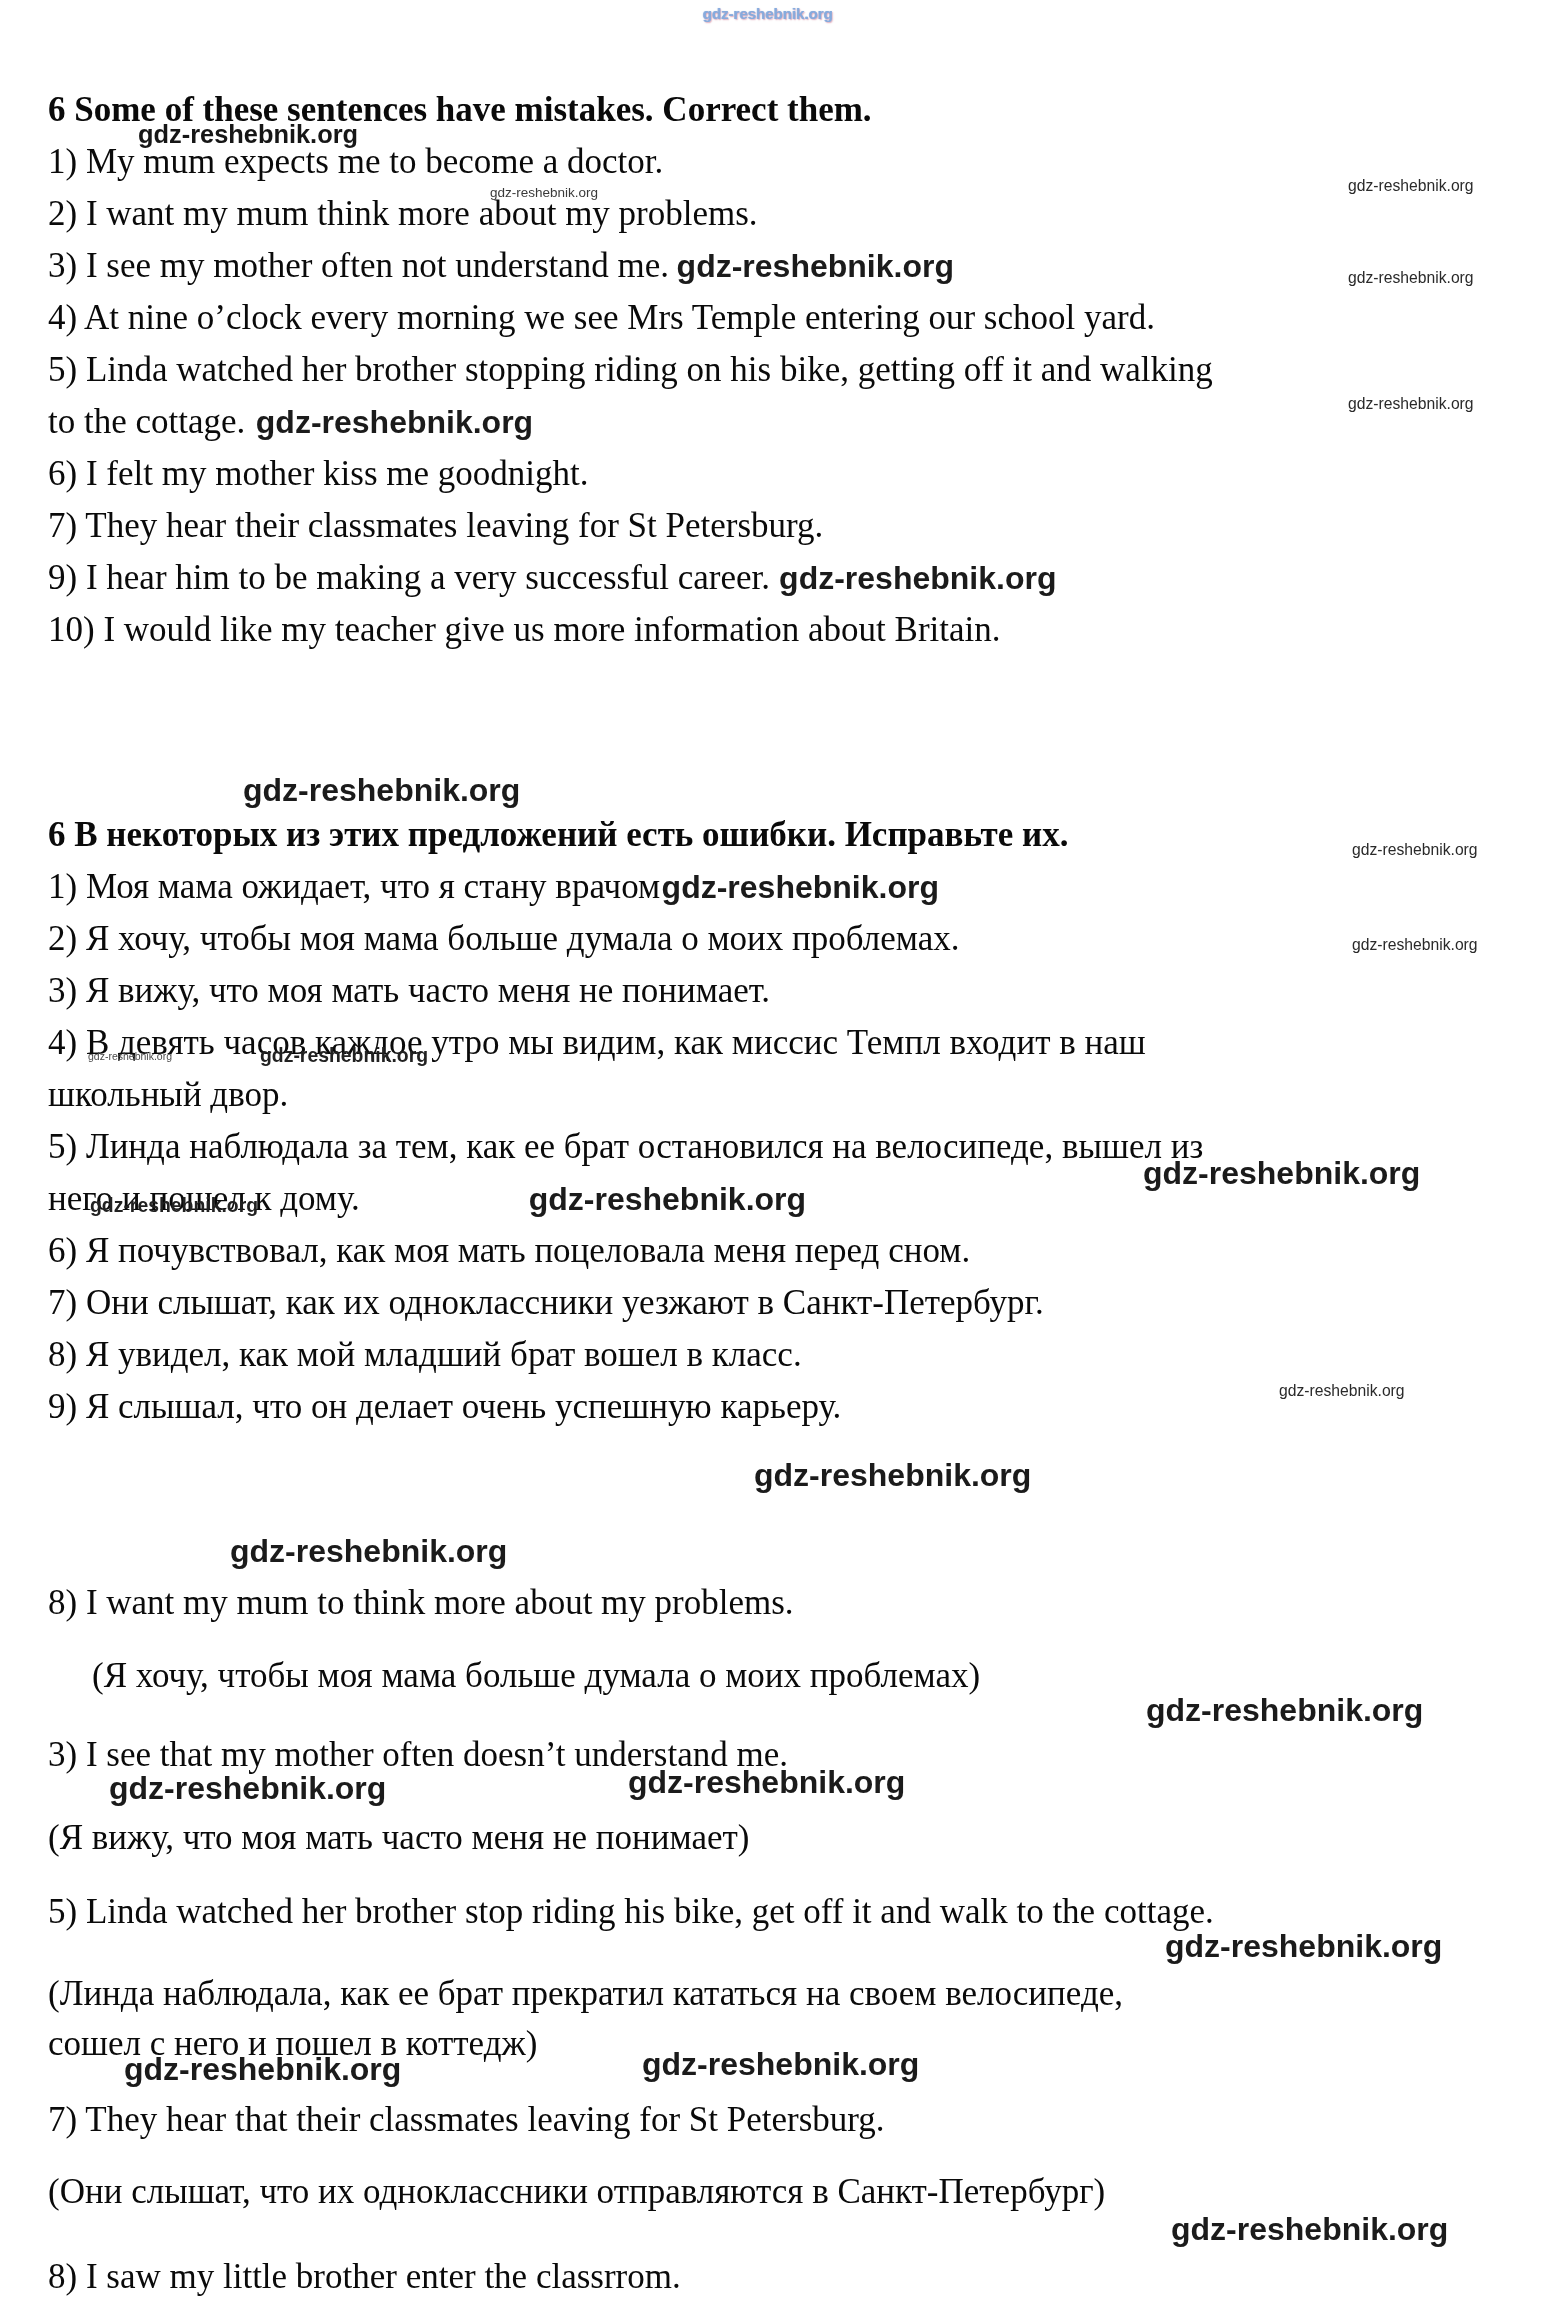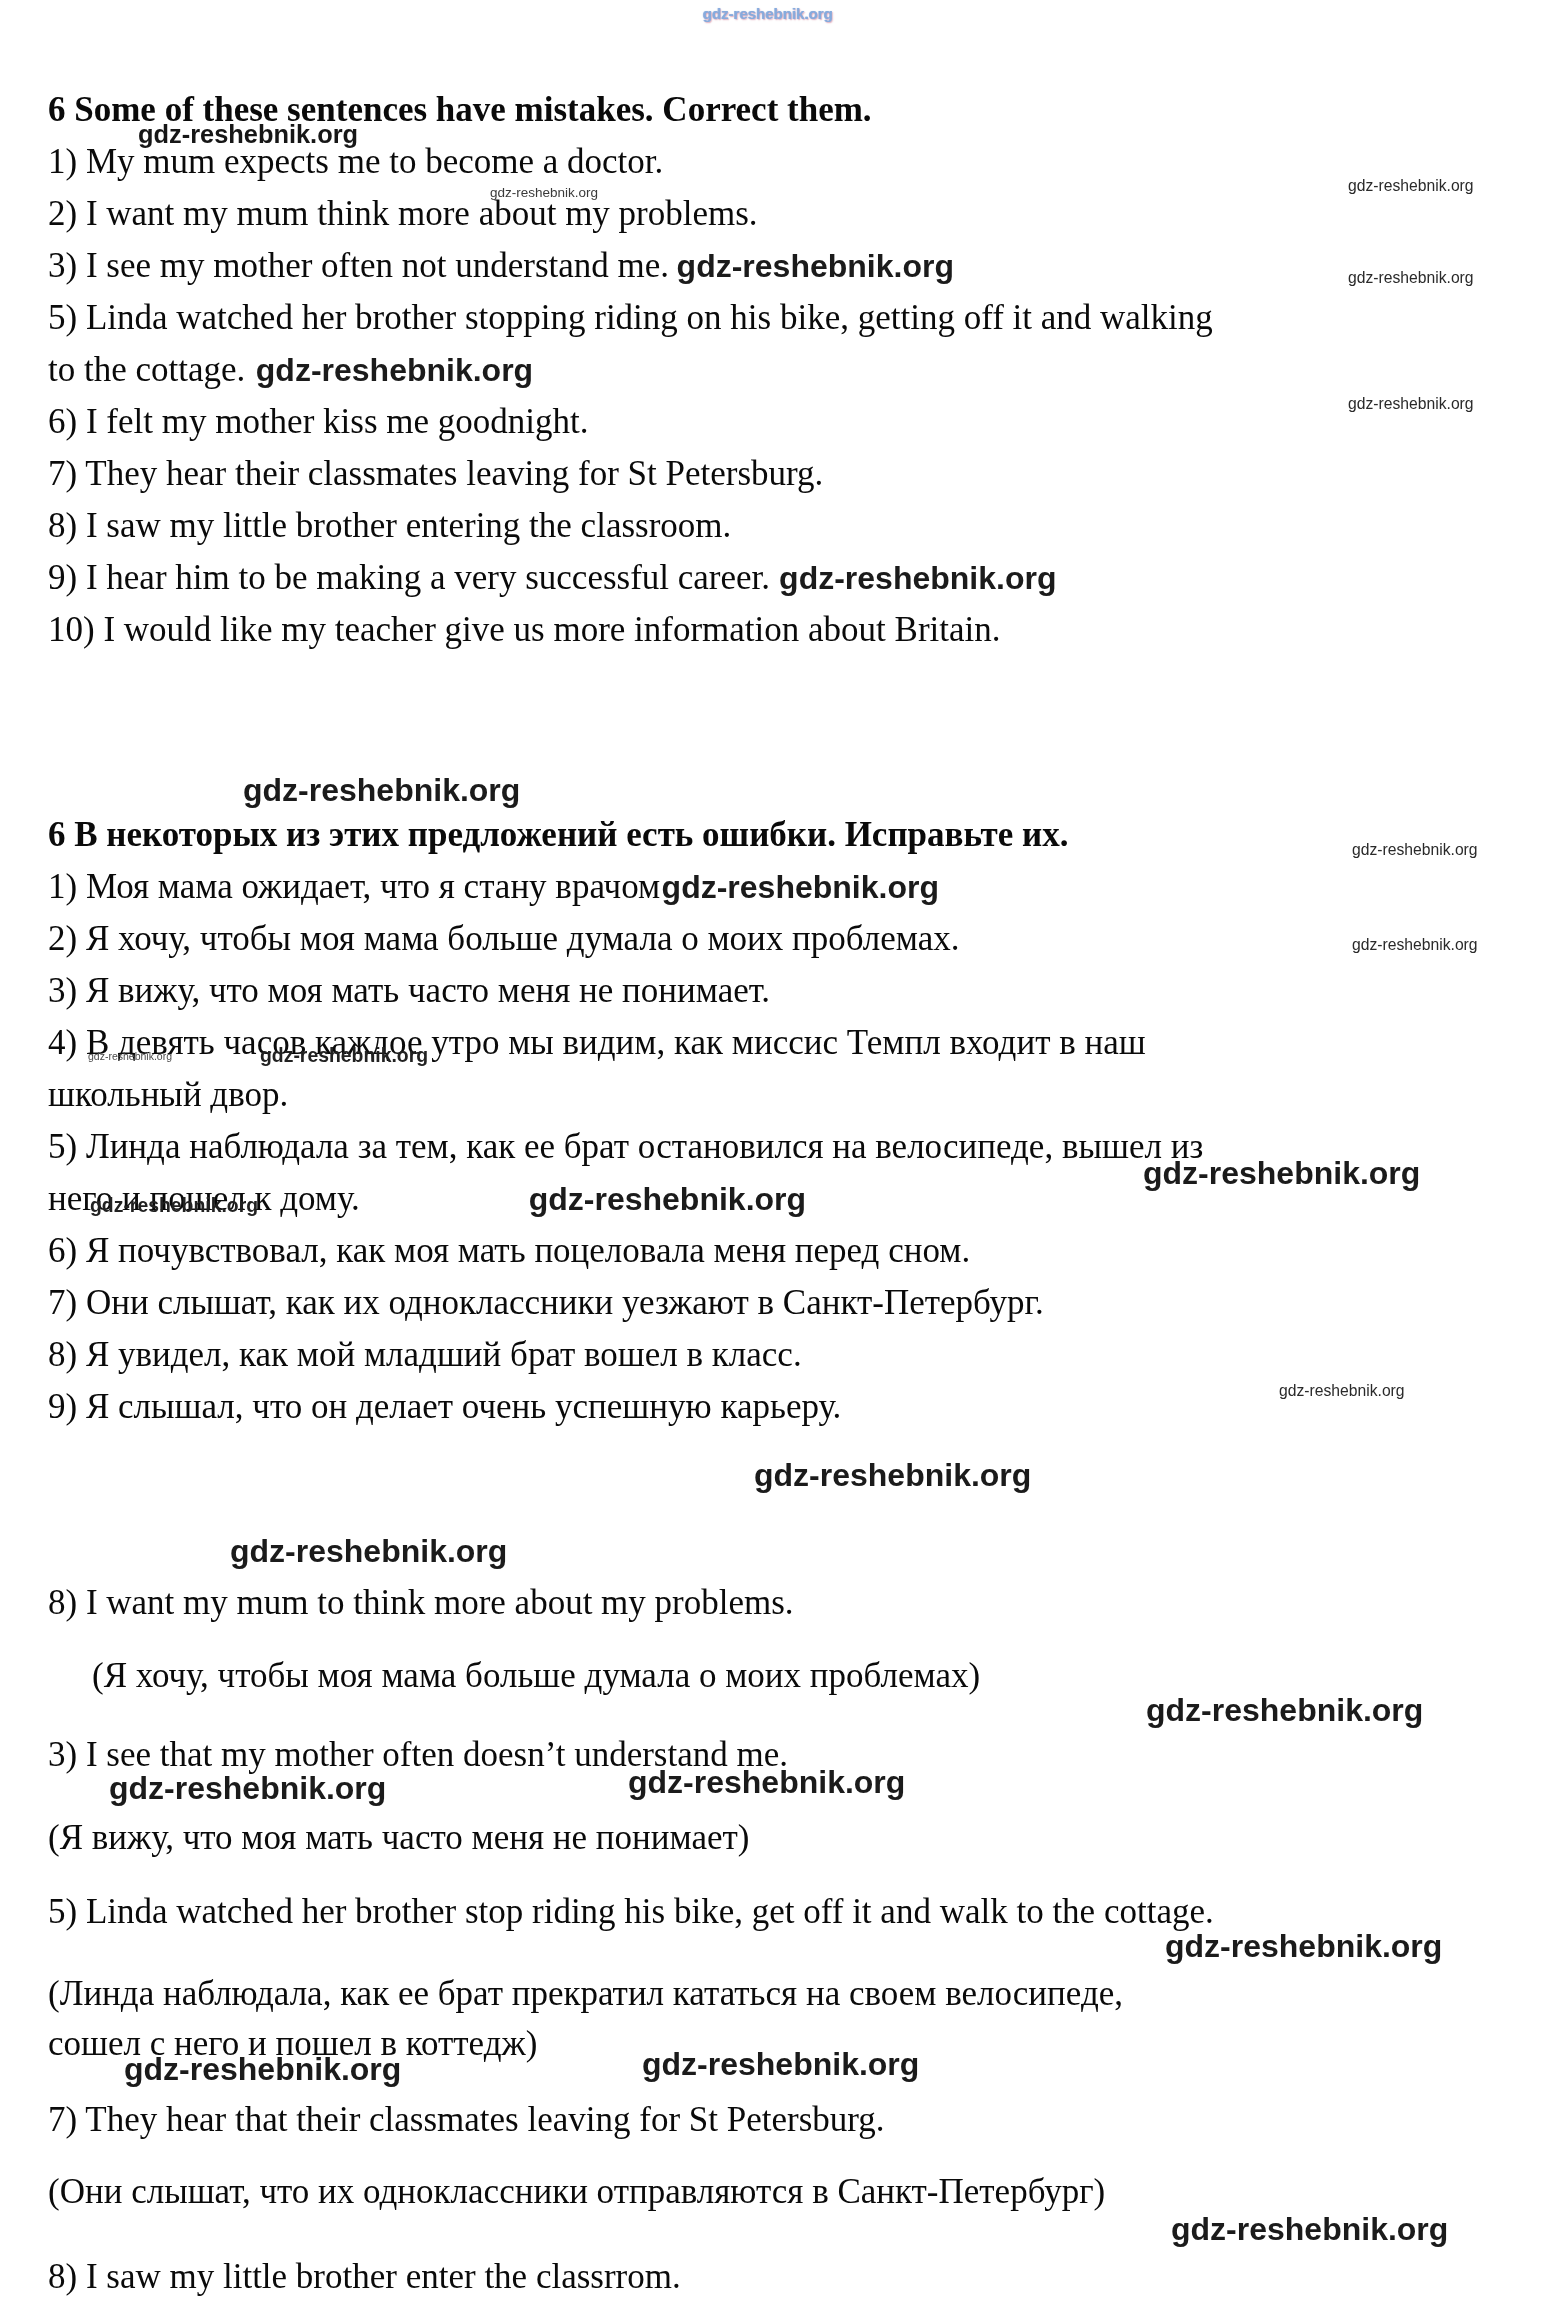--- a/index.html
+++ b/index.html
@@ -44,25 +44,25 @@
 </head>
 <body>
 
 <div class="page">
 
   <div class="block" style="top:84px;">
     <p class="line heading">6 Some of these sentences have mistakes. Correct them.</p>
     <p class="line"><span>1) My mum expects me to become a doctor.</span></p>
     <p class="line"><span>2) I want my mum think more about my problems.</span></p>
     <p class="line"><span>3) I see my mother often not understand me.</span><span class="wm wm-big wm-inline" style="margin-left:7.5px;">gdz-reshebnik.org</span></p>
+    <p class="line"><span>4) At nine o’clock every morning we see Mrs Temple entering our school yard.</span></p>
     <p class="line"><span>5) Linda watched her brother stopping riding on his bike, getting off it and walking</span></p>
     <p class="line"><span>to the cottage.</span><span class="wm wm-big wm-inline" style="margin-left:10.5px;">gdz-reshebnik.org</span></p>
     <p class="line"><span>6) I felt my mother kiss me goodnight.</span></p>
     <p class="line"><span>7) They hear their classmates leaving for St Petersburg.</span></p>
-    <p class="line"><span>8) I saw my little brother entering the classroom.</span></p>
     <p class="line"><span>9) I hear him to be making a very successful career.</span><span class="wm wm-big wm-inline" style="margin-left:9px;">gdz-reshebnik.org</span></p>
     <p class="line"><span>10) I would like my teacher give us more information about Britain.</span></p>
   </div>
 
   <div class="block" style="top:809px;">
     <p class="line heading">6 В некоторых из этих предложений есть ошибки. Исправьте их.</p>
     <p class="line"><span>1) Моя мама ожидает, что я стану врачом</span><span class="wm wm-big wm-inline" style="margin-left:1.5px;">gdz-reshebnik.org</span></p>
     <p class="line"><span>2) Я хочу, чтобы моя мама больше думала о моих проблемах.</span></p>
     <p class="line"><span>3) Я вижу, что моя мать часто меня не понимает.</span></p>
     <p class="line"><span>4) В девять часов каждое утро мы видим, как миссис Темпл входит в наш</span></p>

